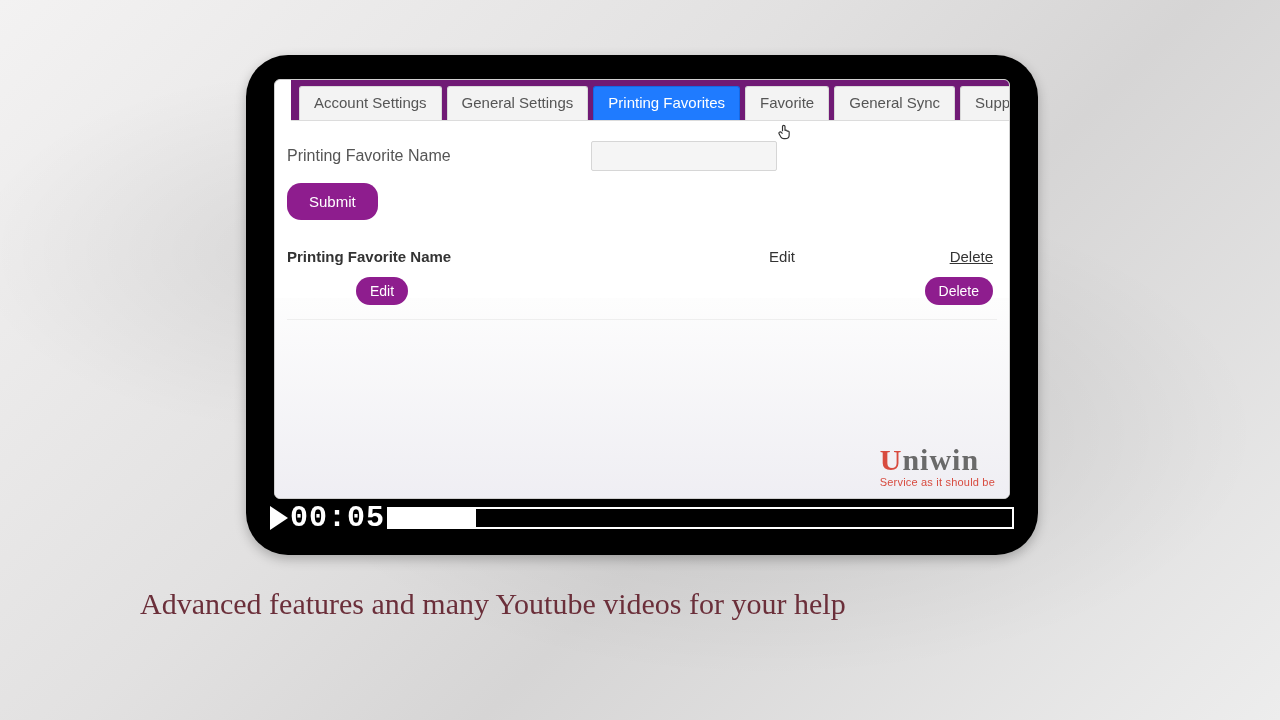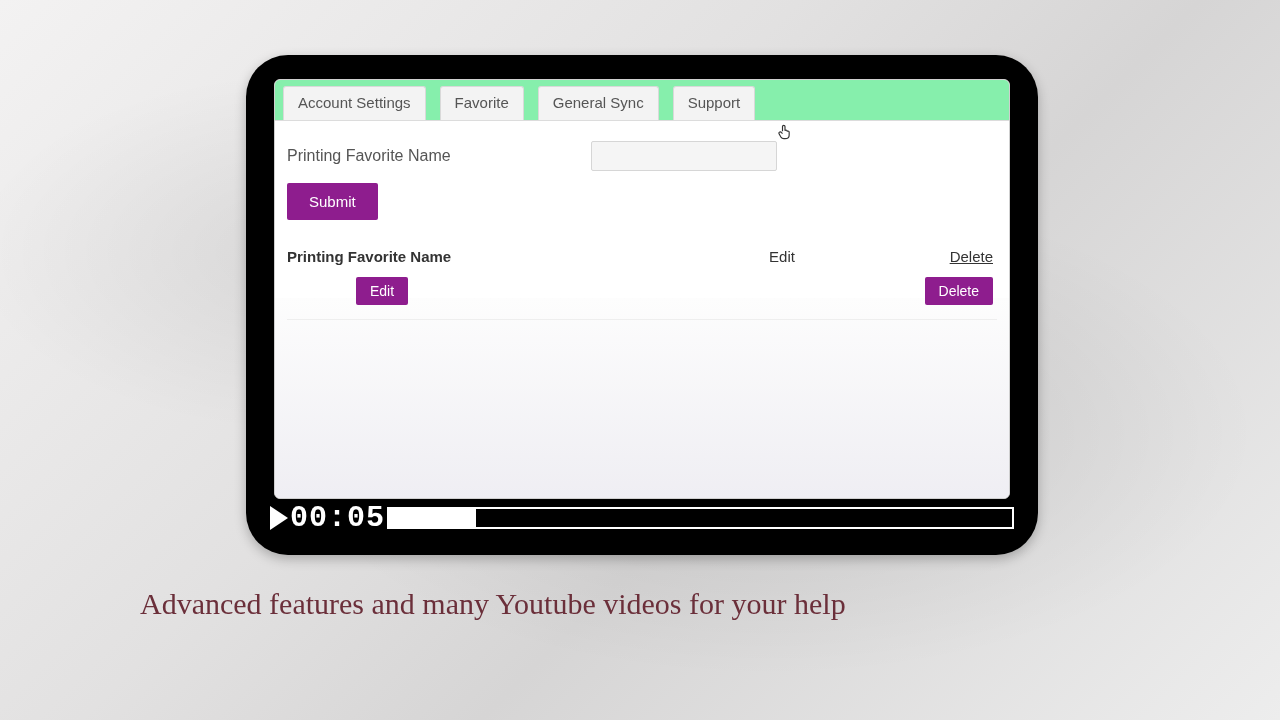--- a/index.html
+++ b/index.html
@@ -39,24 +39,25 @@
     height: 418px;
     background: #fff;
     border-radius: 6px;
     overflow: hidden;
     border: 1px solid #cfcfcf;
   }
 
   
   .tabs {
     display: flex;
-    gap: 14px;
+    gap: 5px;
     padding: 6px 8px 0 8px;
     border-bottom: 1px solid #dcdcdc;
-    background: #86efac;
+    background: #701a75;
+    margin-left: 16px;
   }
   .tab {
     padding: 8px 14px 10px 14px;
     font-size: 15px;
     color: #555;
     background: #f3f3f3;
     border: 1px solid #d9d9d9;
     border-bottom: none;
     border-radius: 3px 3px 0 0;
     cursor: pointer;
@@ -90,21 +91,21 @@
   .submit-row {
     padding: 6px 12px 18px 12px;
   }
   .btn-purple {
     background: #8e1d8e;
     color: #fff;
     border: none;
     padding: 10px 22px;
     font-size: 15px;
     cursor: pointer;
-    border-radius: 2px;
+    border-radius: 14px;
   }
   .btn-purple.small {
     padding: 6px 14px;
     font-size: 14px;
   }
 
   
   .grid {
     padding: 4px 12px 0 12px;
   }
@@ -227,20 +228,22 @@
 </style>
 </head>
 <body>
 
 <div class="device">
 
   <div class="screen">
 
     <div class="tabs">
       <div class="tab">Account Settings</div>
+      <div class="tab">General Settings</div>
+      <div class="tab active">Printing Favorites</div>
       <div class="tab">Favorite</div>
       <div class="tab">General Sync</div>
       <div class="tab">Support</div>
     </div>
 
     <div class="form-row">
       <div class="form-label">Printing Favorite Name</div>
       <input class="form-input" type="text" value="" style="">
     </div>
 
@@ -257,20 +260,26 @@
       <div class="grid-row">
         <div class="col-edit">
           <button class="btn-purple small">Edit</button>
         </div>
         <div class="col-del">
           <button class="btn-purple small">Delete</button>
         </div>
       </div>
     </div>
 
+    <div class="logo">
+      <div class="logo-main">
+        <span class="u">U</span><span>niwin</span>
+      </div>
+      <div class="logo-sub">Service as it should be</div>
+    </div>
 
     <svg class="cursor-hand" viewBox="0 0 24 24">
       <path fill="none" stroke="#333" stroke-width="1.4" stroke-linejoin="round" d="M9 11V5.5a1.5 1.5 0 0 1 3 0V10l1-.2a1.3 1.3 0 0 1 1.6 1.2l.9-.1a1.3 1.3 0 0 1 1.5 1.3v3.3c0 2.6-1.9 4.5-5 4.5h-1.4c-1.7 0-2.7-.7-3.7-2.2L5 14.3c-.6-.9-.3-1.9.6-2.3.8-.4 1.7-.1 2.3.7L9 14"></path>
     </svg>
 
   </div>
 
   <div class="player">
     <div class="play-btn"></div>
     <div class="time">00:05</div>

